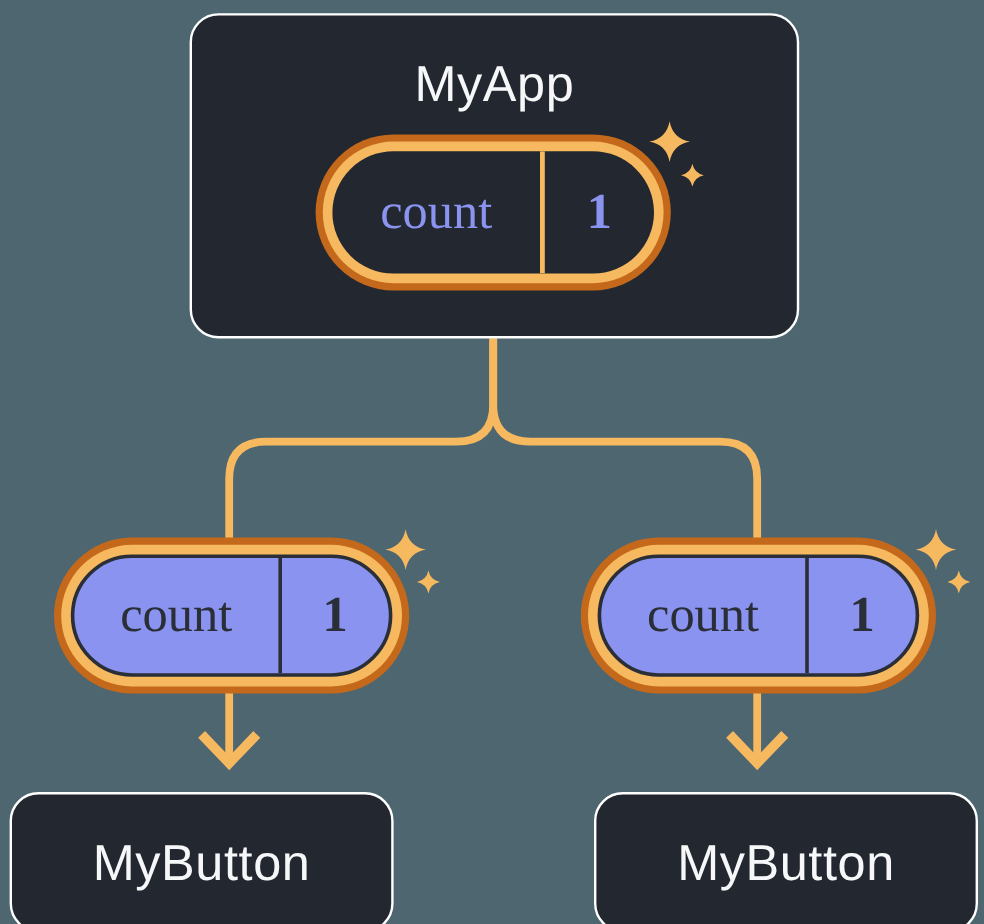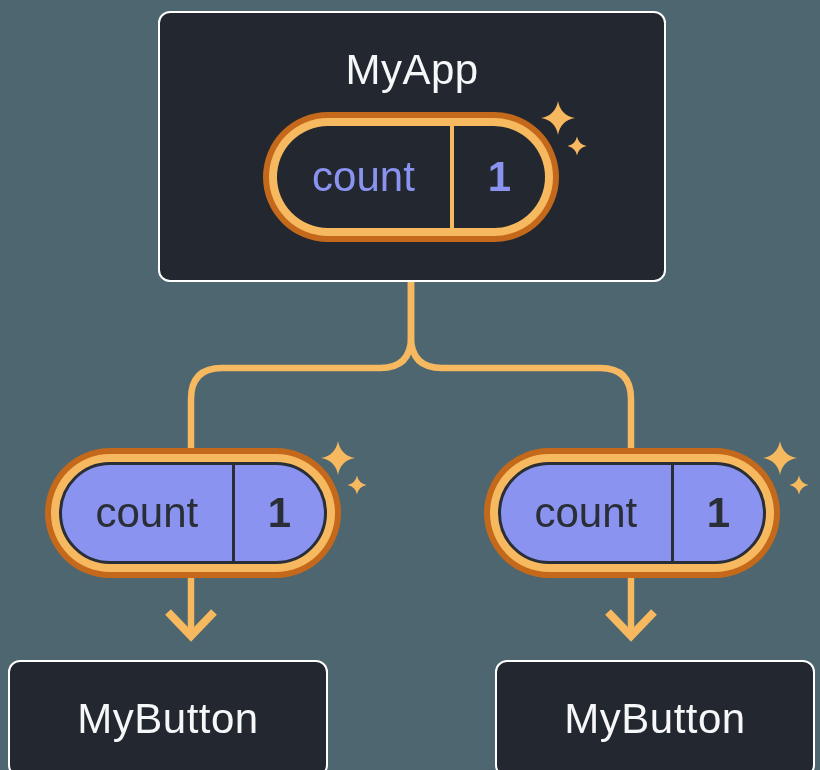--- a/index.html
+++ b/index.html
@@ -5,37 +5,37 @@
   html,body { margin:0; padding:0; background:#4D6670; }
   .canvas {
     position:relative; width:820px; height:770px; overflow:hidden;
     background:#4D6670;
     font-family:"Liberation Sans", sans-serif;
   }
   .lines-svg { position:absolute; left:0; top:0; width:820px; height:770px; }
 
   .node {
     position:absolute; box-sizing:border-box;
-    background:#23272F; border:2px solid #FFFFFF; border-radius:12px;
+    background:#23272F; border:2px solid #FFFFFF; border-radius:24px;
   }
   .node-root  { left:158px; top:11px;  width:508px; height:271px; }
   .node-child { top:648px; width:320px; height:117px;
                 display:flex; align-items:center; justify-content:center;margin-top:12px; }
   .node-child.left  { left:8px; }
   .node-child.right { left:495px; }
 
   .node-title {
     color:#F6F7F9; font-size:42px; font-weight:500; letter-spacing:0.5px;
     line-height:1; white-space:nowrap;
   }
   .root-title { position:absolute; left:0; right:0; top:36px; text-align:center; }
 
   .pill-outer {
     position:absolute; box-sizing:border-box; width:296px; height:130px;
-    background:#C4691B; border-radius:999px; padding:6px;
+    background:#C4691B; border-radius:999px; padding:6px;font-family:Liberation Serif, serif;
   }
   .pill-outer.in-root { left:103px; top:99px; }
   .pill-outer.child-left  { left:45px;  top:448px; }
   .pill-outer.child-right { left:484px; top:448px; }
 
   .pill-mid {
     box-sizing:border-box; width:100%; height:100%;
     background:#F7B95F; border-radius:999px; padding:8px;
   }
   .pill-inner {

